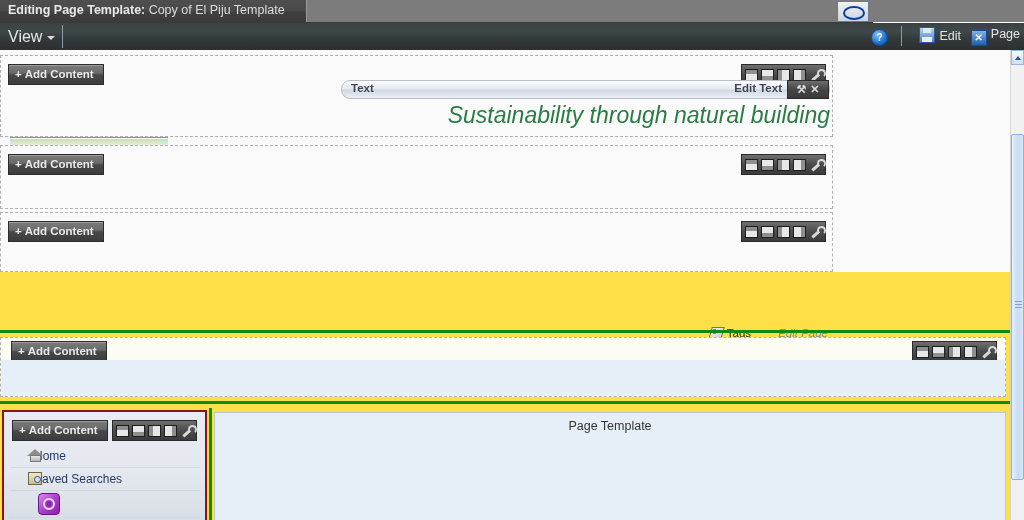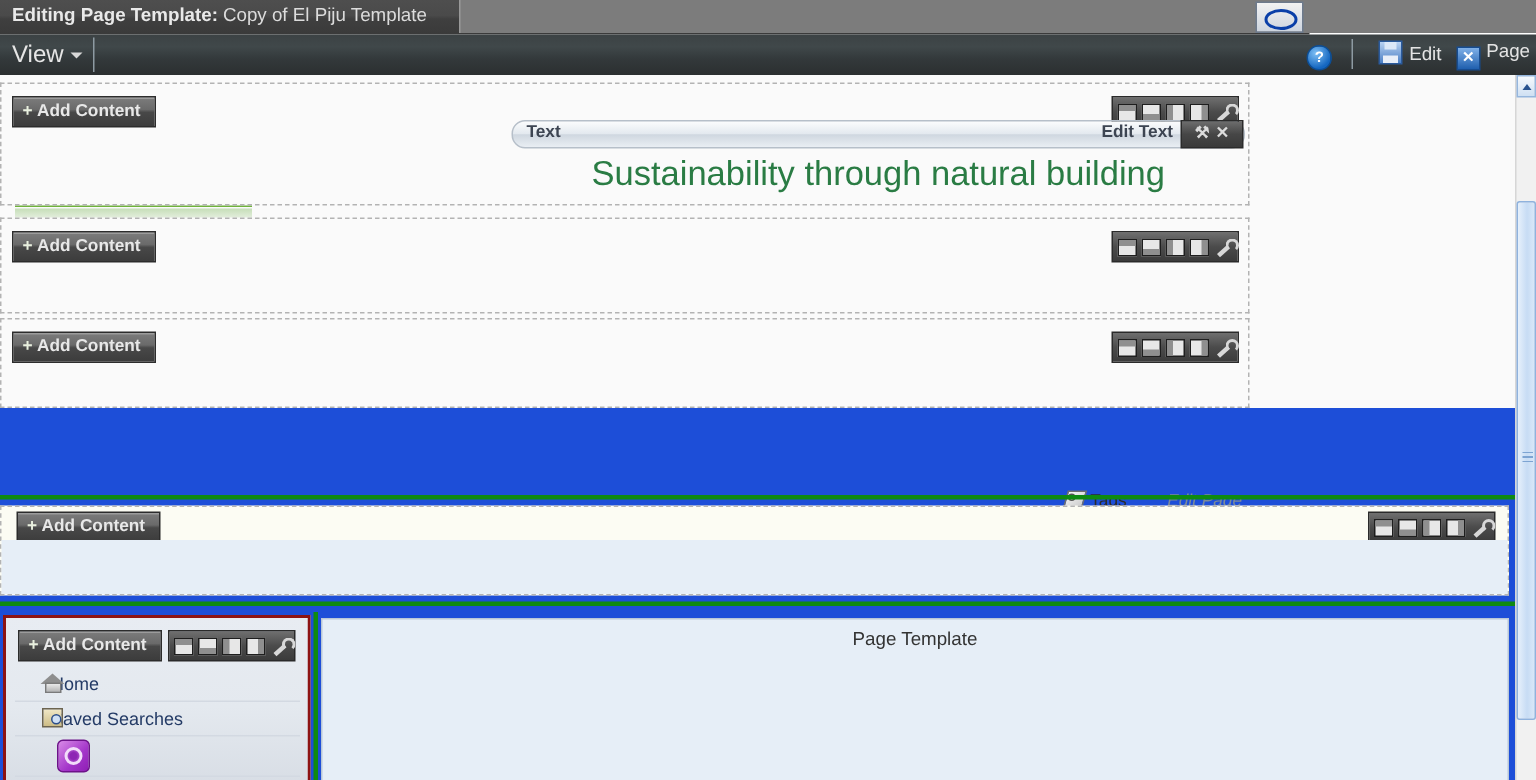--- a/index.html
+++ b/index.html
@@ -55,21 +55,21 @@
     background:radial-gradient(circle at 35% 30%,#7fc0f5,#1466c0 70%);
     border:1px solid #0c4e96;color:#fff;font-size:10px;font-weight:bold;
     text-align:center;line-height:15px;}
   .disk-ico{width:14px;height:14px;background:linear-gradient(to bottom,#b9d2f2,#4b7fc4);
     border:1px solid #2a5siz;border:1px solid #2a5a9c;position:relative;}
   .disk-ico:before{content:"";position:absolute;left:3px;top:0;width:8px;height:5px;background:#dce8f8;}
   .disk-ico:after{content:"";position:absolute;left:2px;bottom:0;width:10px;height:5px;background:#e8eef8;}
   .x-ico{width:14px;height:14px;background:linear-gradient(to bottom,#7fb0e8,#1f5fae);
     border:1px solid #174c90;color:#fff;font-size:10px;font-weight:bold;line-height:13px;text-align:center;}
   
-  #page{position:absolute;left:0;top:50px;width:1011px;height:470px;background:#1d4ed8;overflow:hidden;}
+  #page{position:absolute;left:0;top:50px;width:1011px;height:470px;background:#fde047;overflow:hidden;}
   
   #vscroll{position:absolute;right:0;top:50px;width:13px;height:470px;background:#f1f1f1;border-left:1px solid #d6d6d6;}
   #vs-up{position:absolute;left:0;top:0;width:13px;height:15px;
     background:linear-gradient(to bottom,#f6f9fd,#cfe0f3);border:1px solid #95b6dd;box-sizing:border-box;}
   #vs-up .arr{position:absolute;left:3px;top:5px;width:0;height:0;
     border-left:3.5px solid transparent;border-right:3.5px solid transparent;border-bottom:4px solid #27528f;}
   #vs-thumb{position:absolute;left:0;top:84px;width:13px;height:346px;
     background:linear-gradient(to right,#e6f0fb,#c7dcf4 55%,#d9e8f8);
     border:1px solid #8fb2dd;box-sizing:border-box;border-radius:2px;}
   #vs-thumb .grip{position:absolute;left:3px;top:166px;width:7px;height:7px;
@@ -120,22 +120,22 @@
   #tp-bar{position:absolute;left:0;top:0;width:489px;height:19px;
     background:linear-gradient(to bottom,#fbfcfd 0%,#e3e9ef 48%,#cfd7e0 52%,#e9eef3 100%);
     border:1px solid #b6bfc9;border-radius:9px;box-sizing:border-box;}
   #tp-title{position:absolute;left:10px;top:2px;font-size:11.5px;font-weight:bold;color:#3d4552;}
   #tp-edit{position:absolute;right:48px;top:2px;font-size:11.5px;font-weight:bold;color:#3d4552;cursor:default;}
   #tp-tools{position:absolute;right:1px;top:0px;width:40px;height:17px;
     background:linear-gradient(to bottom,#6d6d6d,#464646 50%,#3a3a3a);border:1px solid #2b2b2b;
     display:flex;align-items:center;justify-content:center;gap:4px;}
   #tp-tools .xc{color:#dcdcdc;font-size:11px;font-weight:bold;line-height:11px;}
   #tp-text{position:absolute;left:0;top:22px;width:489px;height:28px;
-    color:#2a7c44;font-size:23px;font-family:"Liberation Sans",sans-serif;
-    text-align:center;white-space:nowrap;}
+    color:#2a7c44;font-size:23px;font-style:italic;font-family:"Liberation Sans",sans-serif;
+    text-align:right;white-space:nowrap;}
   
   #tags-row{position:absolute;right:4px;top:180px;height:16px;white-space:nowrap;}
   #tag-ico{display:inline-block;width:14px;height:12px;vertical-align:-2px;position:relative;}
   #tag-ico .body{position:absolute;left:0;top:0;width:11px;height:11px;
     background:linear-gradient(135deg,#f6f6f6,#c9c9c9);border:1px solid #6f6f6f;
     transform:skewX(-16deg);}
   #tag-ico .hole{position:absolute;left:2px;top:2px;width:3px;height:3px;border-radius:50%;
     background:#fff;border:1px solid #555;}
   #tags-lbl{font-size:11.5px;color:#2b2b2b;margin-left:3px;}
   #editpage-lnk{font-size:11.5px;color:#7c8b99;margin-left:27px;cursor:default;font-style:italic;}

